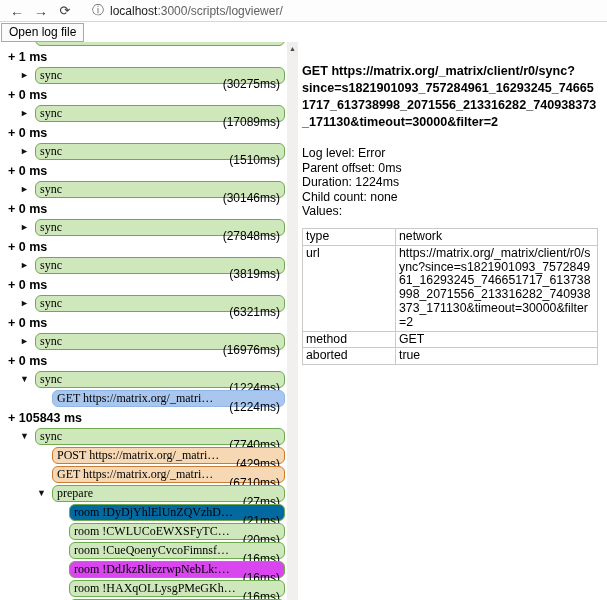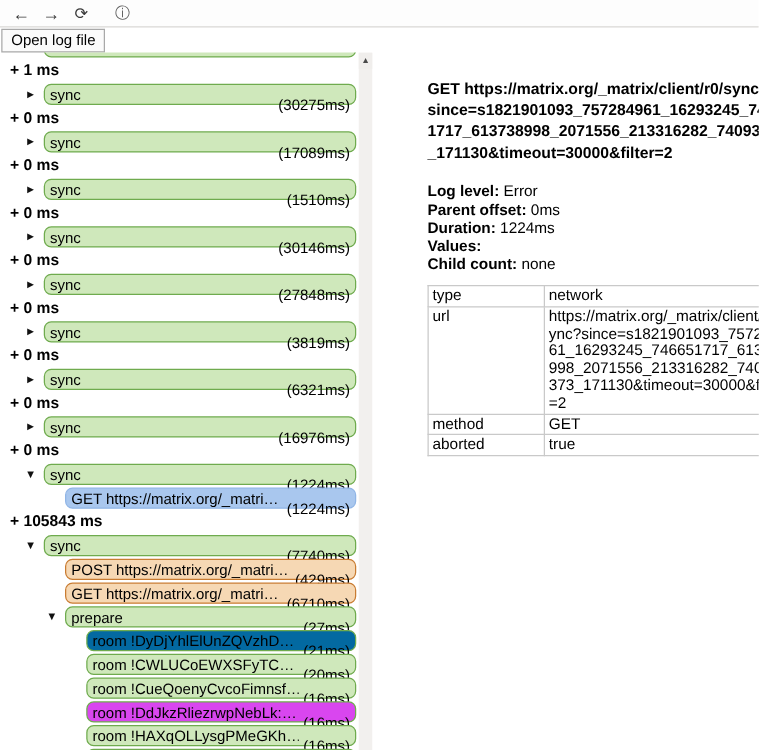--- a/index.html
+++ b/index.html
@@ -17,59 +17,60 @@
   .url .host { color: #1b1b1b; }
   .url .path { color: #5f5f5f; }
 
   
   .btn-row { height: 20px; padding-left: 1px; }
   .open-btn { font-family: "Liberation Sans", sans-serif; font-size: 12px;
     background: #fbfbfb; border: 1px solid #a9a9a9; padding: 1px 7px 2px 7px;
     margin-top: 1px; cursor: pointer; color: #000; }
 
   
-  .content { position: absolute; top: 42px; left: 0; right: 0; bottom: 0; display: flex; gap: 40px; }
+  .content { position: absolute; top: 42px; left: 0; right: 0; bottom: 0; display: flex; }
 
   .tree-panel { width: 298px; position: relative; overflow: hidden; flex-shrink: 0; }
   .tree-rows { position: absolute; top: 0; left: 0; right: 11px; }
   .trow { position: relative; height: 19px; }
   .trow.sliver-top { height: 5px; overflow: hidden; }
   .trow.sliver-bottom { height: 4px; overflow: hidden; }
   .offset-label { font-size: 12.5px; font-weight: bold; line-height: 19px; padding-left: 8px; }
   .arrow { position: absolute; top: 3px; font-size: 9px; line-height: 12px; color: #111; cursor: pointer; }
   .box { position: absolute; top: 1px; right: 2px; height: 17px; border-radius: 6px;
     border: 1px solid; display: flex; justify-content: space-between; align-items: center;
     padding: 0 4px; font-size: 12px; cursor: pointer; }
-  .box .lbl { white-space: nowrap; overflow: hidden; }
+  .box .lbl { white-space: nowrap; overflow: hidden; font-family: Liberation Serif, serif; }
   .box .dur { flex-shrink: 0; padding-left: 4px; margin-top: 16px; }
 
   .vscroll { position: absolute; top: 0; right: 0; bottom: 0; width: 11px; background: #f2f0ee; }
   .vscroll .up { height: 13px; display: flex; align-items: center; justify-content: center;
     font-size: 7px; color: #4a4a4a; background: #f0eeec; cursor: pointer; }
 
   
   .detail-panel { flex: 1; overflow: hidden; padding: 21px 6px 0 4px; }
   .detail-title { font-size: 12.6px; font-weight: bold; line-height: 17px;
     width: 297px; overflow-wrap: anywhere; word-break: break-word; margin-bottom: 15px; }
   .fields { font-size: 12.3px; line-height: 14.6px; }
-  .field b { font-weight: bold; }
+  .field b { font-weight: normal; }
   .values-table { border-collapse: collapse; margin-top: 9px; width: 296px;
     font-size: 12.3px; line-height: 13.8px; }
   .values-table td { border: 1px solid #c9c9c9; padding: 1px 3px; vertical-align: top; }
   .values-table td.k { width: 93px; }
   .values-table td.v { word-break: break-all; margin-top: 48px; }
 </style>
 </head>
 <body>
 
 <div class="chrome">
   <span class="nav-ico">←</span>
   <span class="nav-ico">→</span>
   <span class="nav-ico reload">⟳</span>
   <span class="info-ico">ⓘ</span>
+  <span class="url"><span class="host">localhost</span><span class="path">:3000/scripts/logviewer/</span></span>
 </div>
 
 <div class="btn-row">
   <button class="open-btn">Open log file</button>
 </div>
 
 <div class="content">
   <div class="tree-panel">
     <div class="tree-rows" id="tree">
         <div class="trow sliver-top">
@@ -218,22 +219,22 @@
       <div class="up">▲</div>
     </div>
   </div>
 
   <div class="detail-panel">
     <div class="detail-title">GET https://matrix.org/_matrix/client/r0/sync?since=s1821901093_757284961_16293245_746651717_613738998_2071556_213316282_740938373_171130&amp;timeout=30000&amp;filter=2</div>
     <div class="fields" id="fields">
         <div class="field"><b>Log level:</b> Error</div>
         <div class="field"><b>Parent offset:</b> 0ms</div>
         <div class="field"><b>Duration:</b> 1224ms</div>
+        <div class="field"><b>Child count:</b> none</div>
         <div class="field"><b>Values:</b> </div>
-        <div class="field"><b>Child count:</b> none</div>
       </div>
     <table class="values-table" id="vtable">
         <tbody>
           <tr>
             <td class="k">type</td>
             <td class="v">network</td>
           </tr>
           <tr>
             <td class="k">url</td>
             <td class="v">https://matrix.org/_matrix/client/r0/sync?since=s1821901093_757284961_16293245_746651717_613738998_2071556_213316282_740938373_171130&amp;timeout=30000&amp;filter=2</td>

